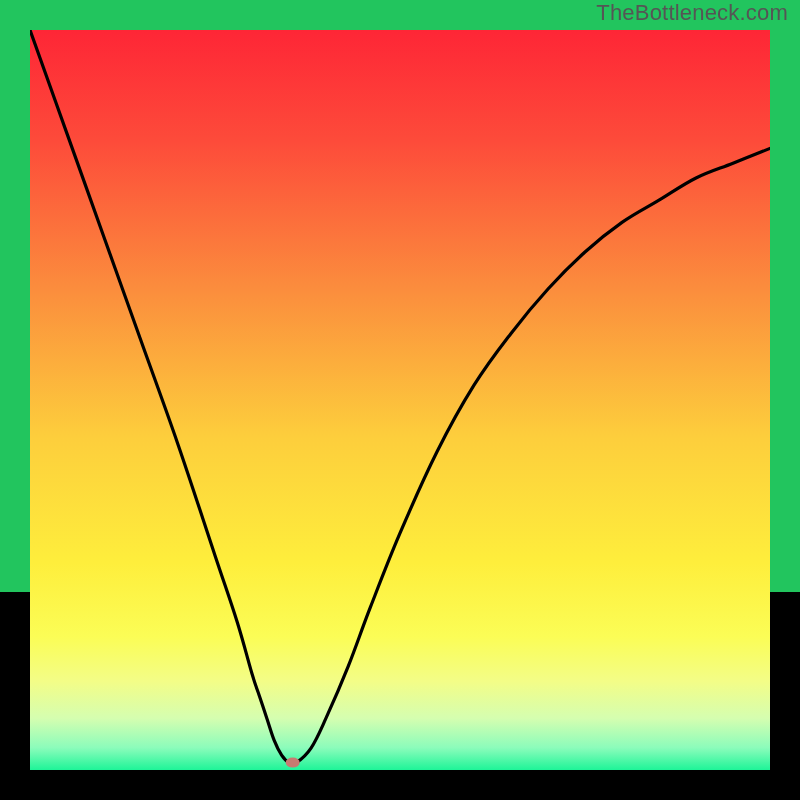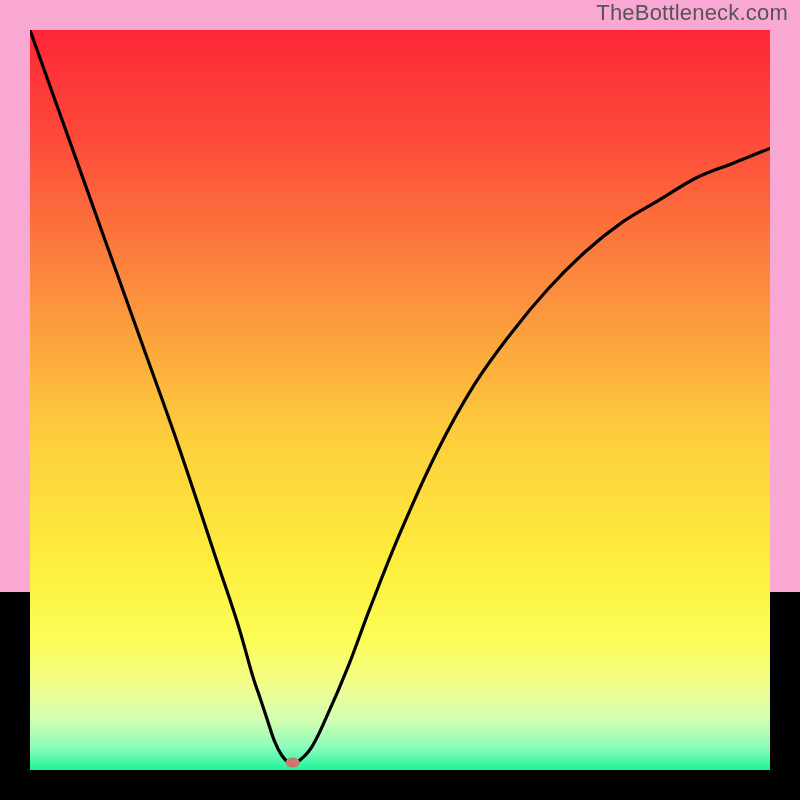--- a/index.html
+++ b/index.html
@@ -8,21 +8,21 @@
     width: 800px;
     height: 800px;
     background: #000;
     overflow: hidden;
     font-family: Arial, Helvetica, sans-serif;
   }
   .frame {
     position: relative;
     width: 800px;
     height: 592px;
-    background: #f9a8d4;
+    background: #22c55e;
   }
   .watermark {
     position: absolute;
     top: 0;
     right: 12px;
     color: #555;
     font-size: 22px;
     font-weight: 500;
     letter-spacing: 0.2px;
     user-select: none;

